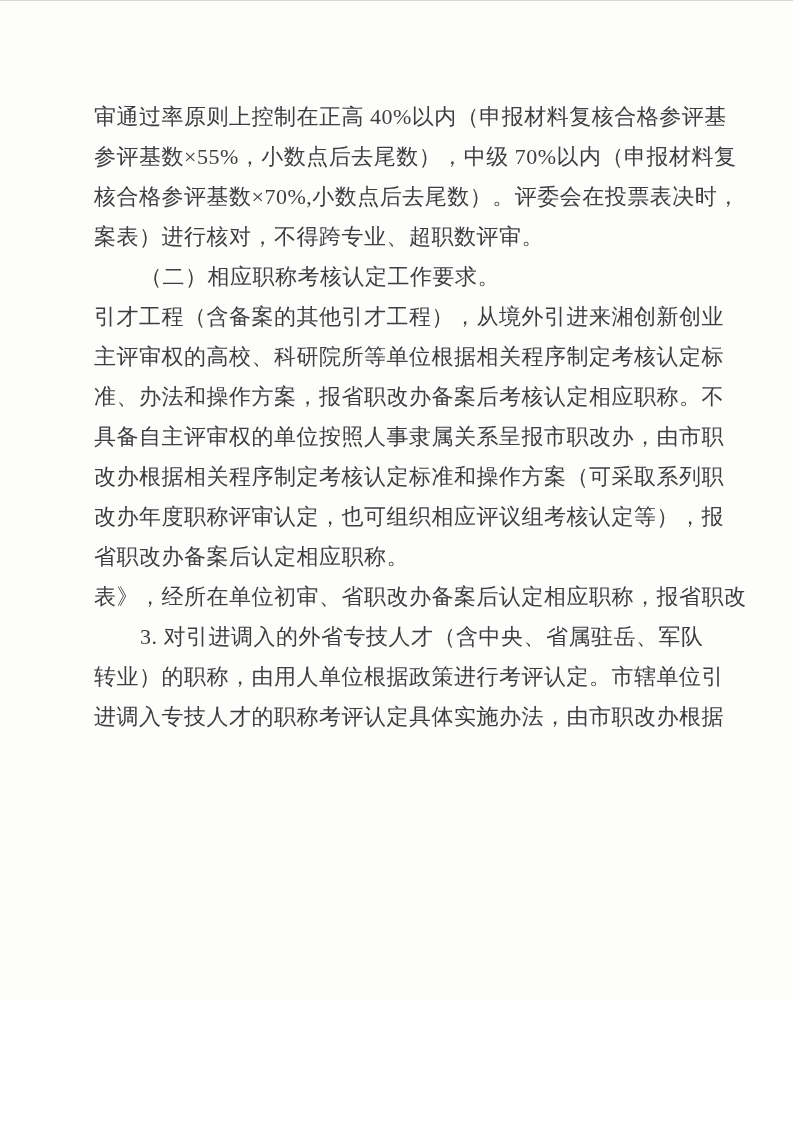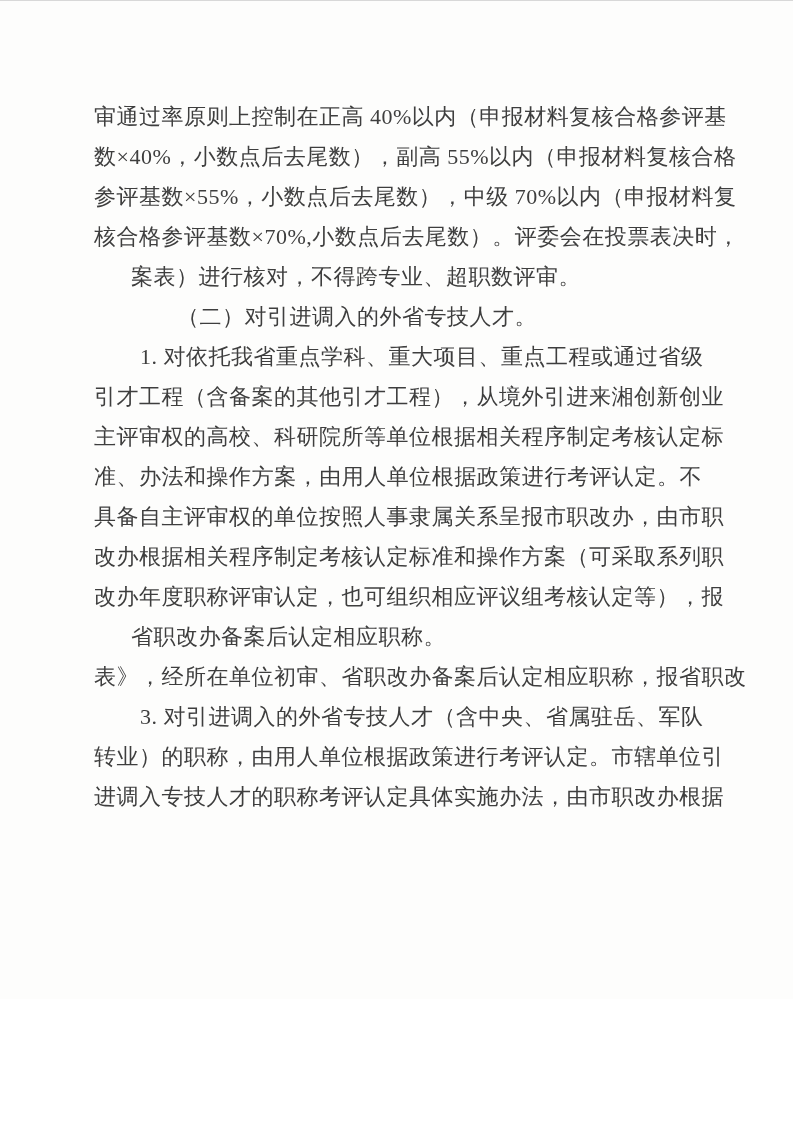--- a/index.html
+++ b/index.html
@@ -38,21 +38,20 @@
     height: 40px;
     letter-spacing: 0.5px;
     text-align: justify;
     text-align-last: justify;
     text-justify: inter-ideograph;
     white-space: nowrap;
   }
   .line.l {
     text-align: center;
     text-align-last: left;
-    margin-left: 37px;
   }
   .line.indent {
     padding-left: 46px;
   }
   .footer {
     position: absolute;
     top: 1040px;
     left: 0;
     width: 100%;
     text-align: center;
@@ -62,29 +61,27 @@
   }
 </style>
 </head>
 <body>
 
 <div class="page">
   <div class="scan-edge"></div>
 
   <div class="content">
     <div class="line">审通过率原则上控制在正高 40%以内（申报材料复核合格参评基</div>
-    <div class="line">数×40%，小数点后去尾数），副高 55%以内（申报材料复核合格</div>
     <div class="line">参评基数×55%，小数点后去尾数），中级 70%以内（申报材料复</div>
     <div class="line">核合格参评基数×70%,小数点后去尾数）。评委会在投票表决时，</div>
     <div class="line l">案表）进行核对，不得跨专业、超职数评审。</div>
-    <div class="line l indent">（二）对引进调入的外省专技人才。</div>
-    <div class="line indent">1. 对依托我省重点学科、重大项目、重点工程或通过省级</div>
+    <div class="line l indent">（二）相应职称考核认定工作要求。</div>
     <div class="line">引才工程（含备案的其他引才工程），从境外引进来湘创新创业</div>
     <div class="line">主评审权的高校、科研院所等单位根据相关程序制定考核认定标</div>
-    <div class="line">准、办法和操作方案，由用人单位根据政策进行考评认定。不</div>
+    <div class="line">准、办法和操作方案，报省职改办备案后考核认定相应职称。不</div>
     <div class="line">具备自主评审权的单位按照人事隶属关系呈报市职改办，由市职</div>
     <div class="line">改办根据相关程序制定考核认定标准和操作方案（可采取系列职</div>
     <div class="line">改办年度职称评审认定，也可组织相应评议组考核认定等），报</div>
     <div class="line l">省职改办备案后认定相应职称。</div>
     <div class="line">表》，经所在单位初审、省职改办备案后认定相应职称，报省职改</div>
     <div class="line indent">3. 对引进调入的外省专技人才（含中央、省属驻岳、军队</div>
     <div class="line">转业）的职称，由用人单位根据政策进行考评认定。市辖单位引</div>
     <div class="line">进调入专技人才的职称考评认定具体实施办法，由市职改办根据</div>
   </div>
 

